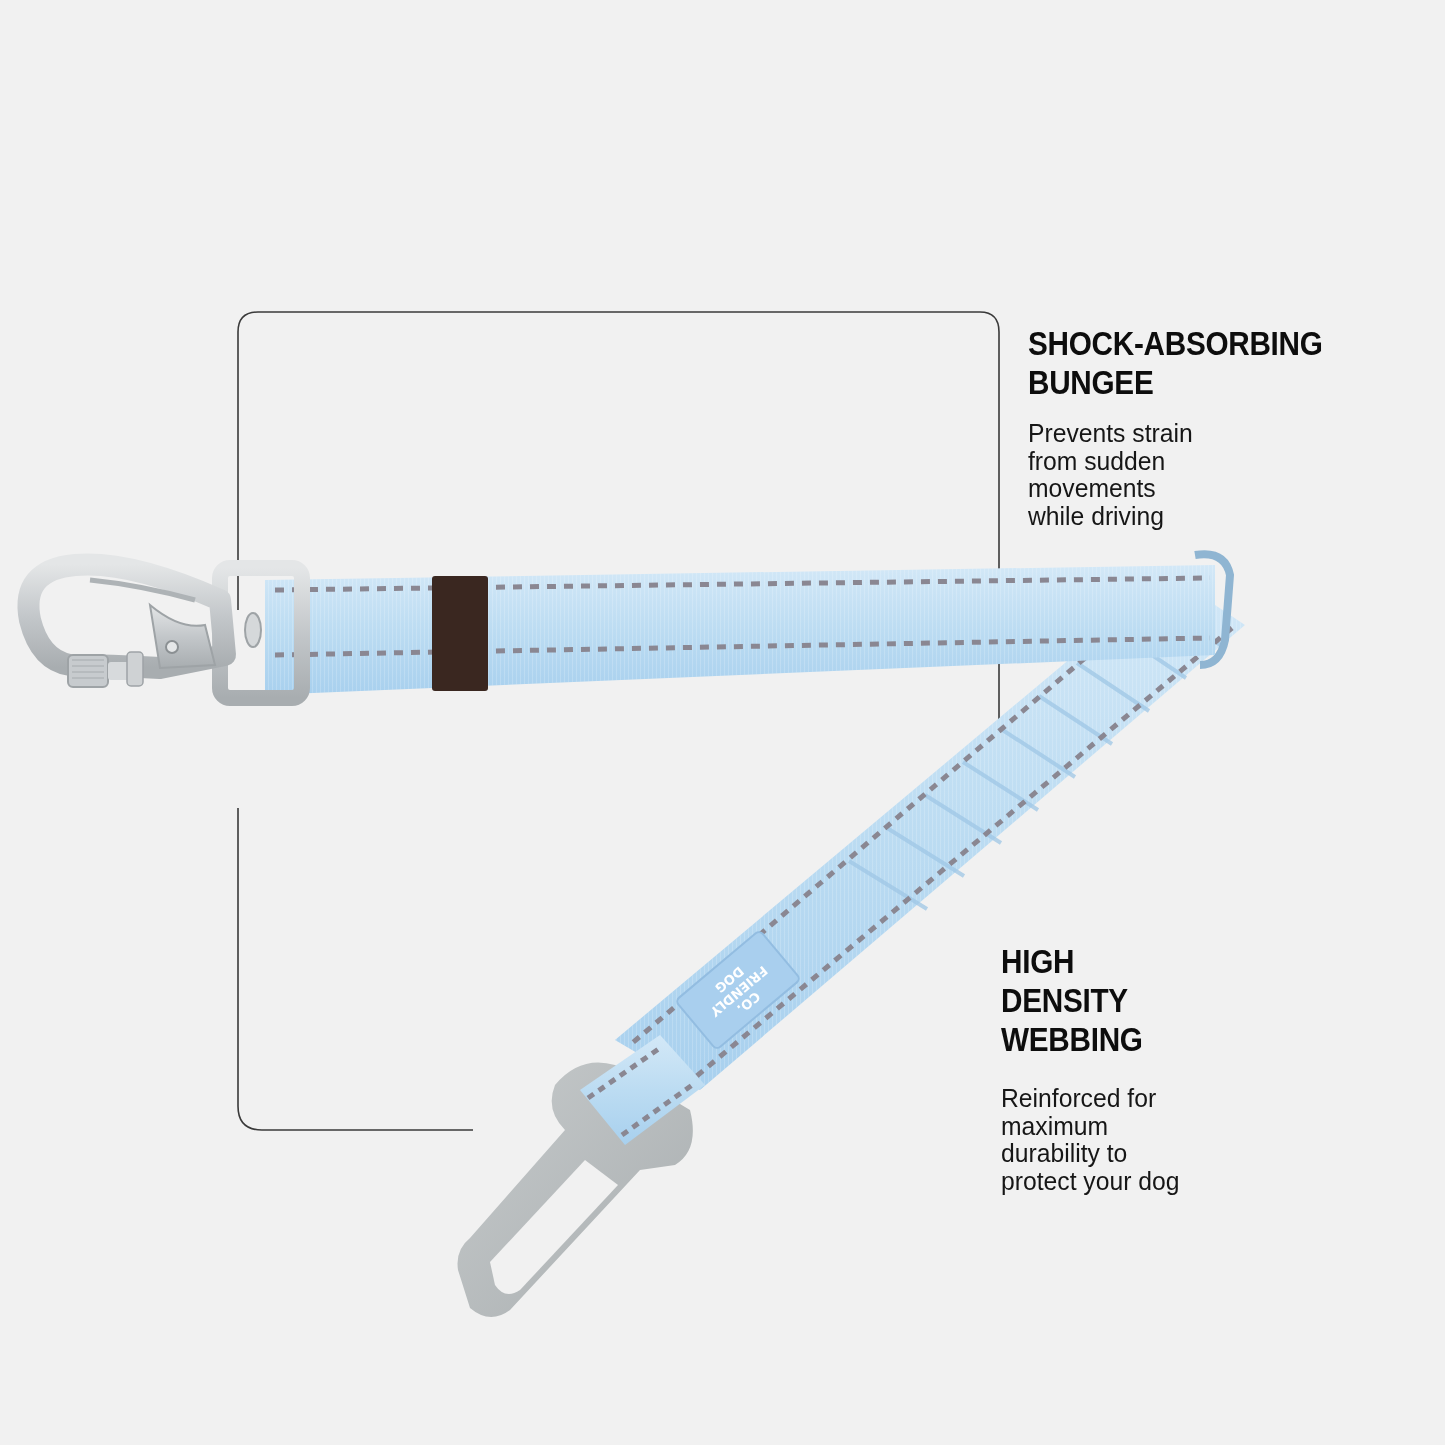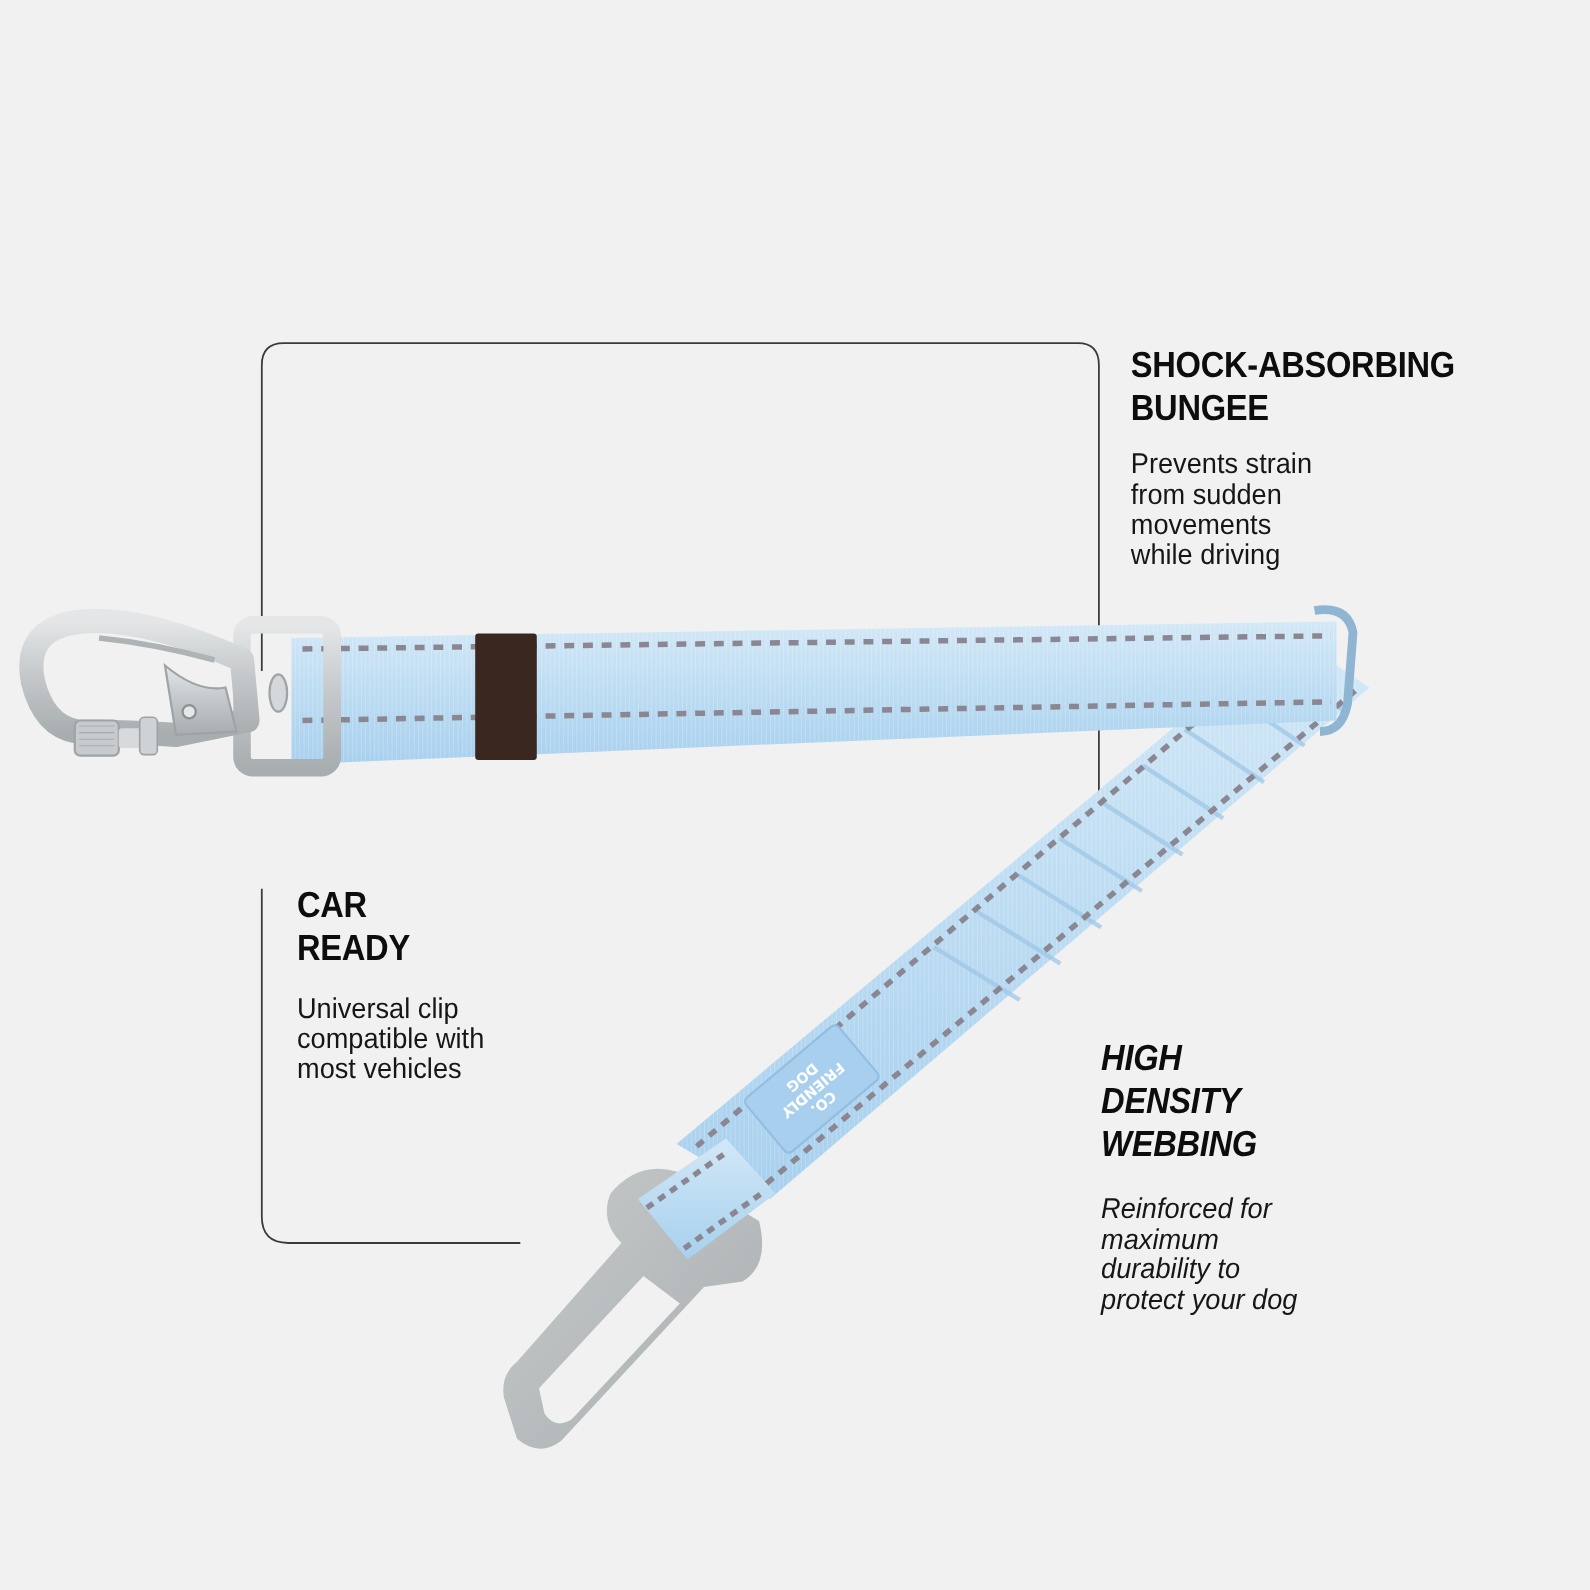--- a/index.html
+++ b/index.html
@@ -29,25 +29,25 @@
       font-size: 26px;
       line-height: 27.5px;
       margin: 0;
       color: #161616;
       transform: scaleX(0.95);
       transform-origin: left top;
       white-space: pre-line;
     }
     #callout-secure { left: 238px; top: 175px; }
     #callout-secure .desc { margin-top: 18px; }
-    #callout-shock { left: 1028px; top: 312px; }
+    #callout-shock { left: 1028px; top: 324px; }
     #callout-shock .desc { margin-top: 18px; }
     #callout-car { left: 270px; top: 803px; }
     #callout-car .desc { margin-top: 22px; }
-    #callout-webbing { left: 1001px; top: 942px; font-style: italic; }
+    #callout-webbing { left: 1001px; top: 942px; }
     #callout-webbing .desc { margin-top: 26px; }
     .heading-line { display: block; }
     svg.product { position: absolute; left: 0; top: 0; }
   </style>
 </head>
 <body>
 
 <div class="canvas">
 
   <svg class="product" width="1445" height="1445" viewBox="0 0 1445 1445" xmlns="http://www.w3.org/2000/svg">
@@ -156,29 +156,20 @@
     <h2 class="heading">
       <span class="heading-line">SHOCK-ABSORBING</span>
       <span class="heading-line">BUNGEE</span>
     </h2>
     <p class="desc">Prevents strain
 from sudden
 movements
 while driving</p>
   </div>
 
-  <div class="callout" id="callout-car">
-    <h2 class="heading">
-      <span class="heading-line">CAR</span>
-      <span class="heading-line">READY</span>
-    </h2>
-    <p class="desc">Universal clip
-compatible with
-most vehicles</p>
-  </div>
 
   <div class="callout" id="callout-webbing">
     <h2 class="heading">
       <span class="heading-line">HIGH</span>
       <span class="heading-line">DENSITY</span>
       <span class="heading-line">WEBBING</span>
     </h2>
     <p class="desc">Reinforced for
 maximum
 durability to

